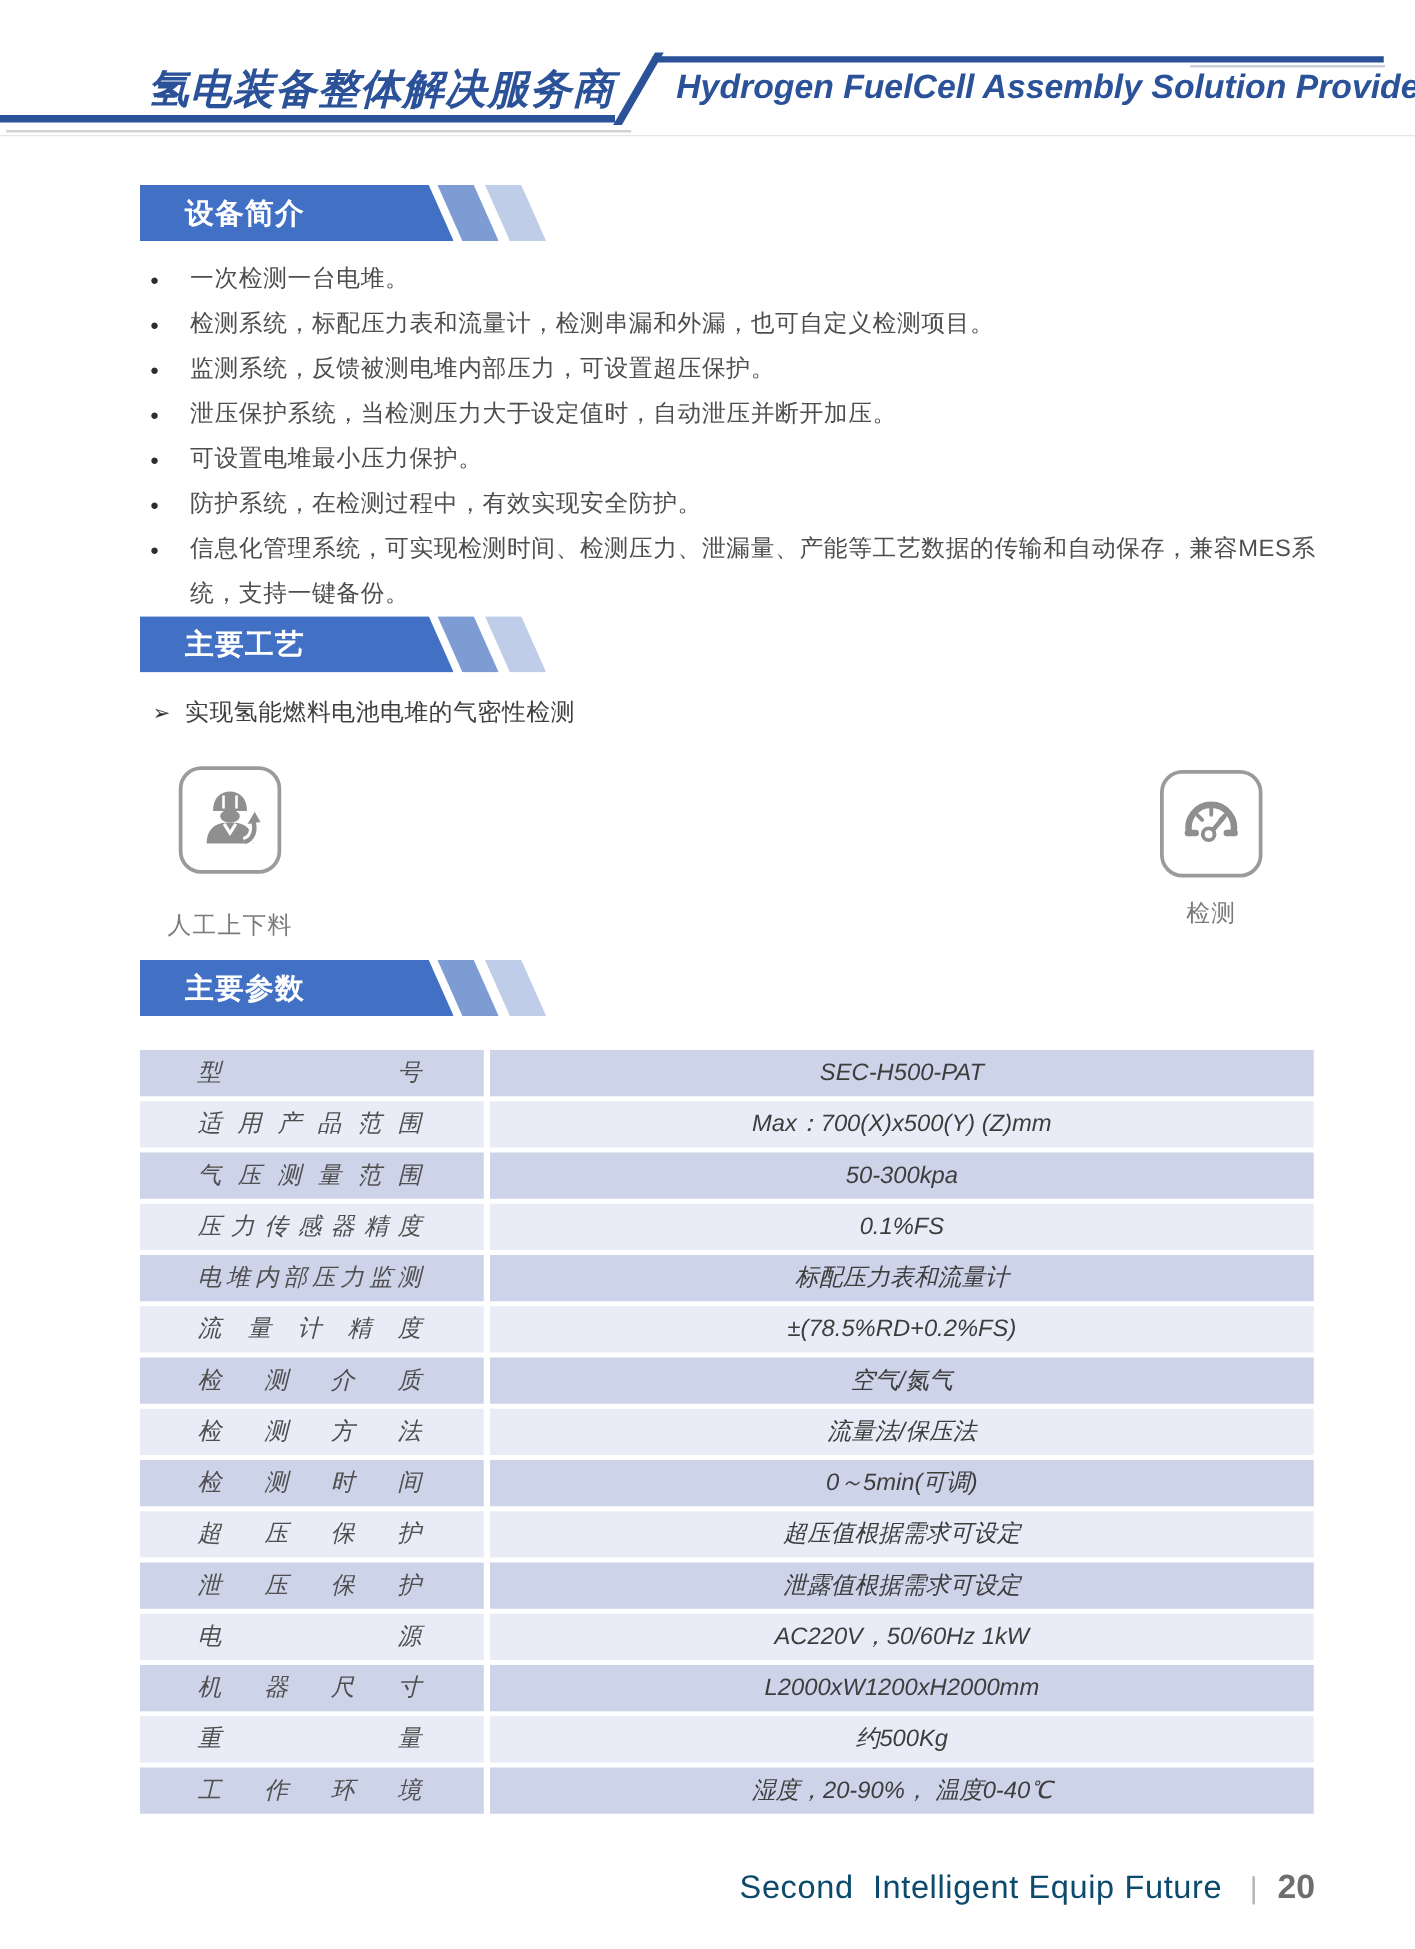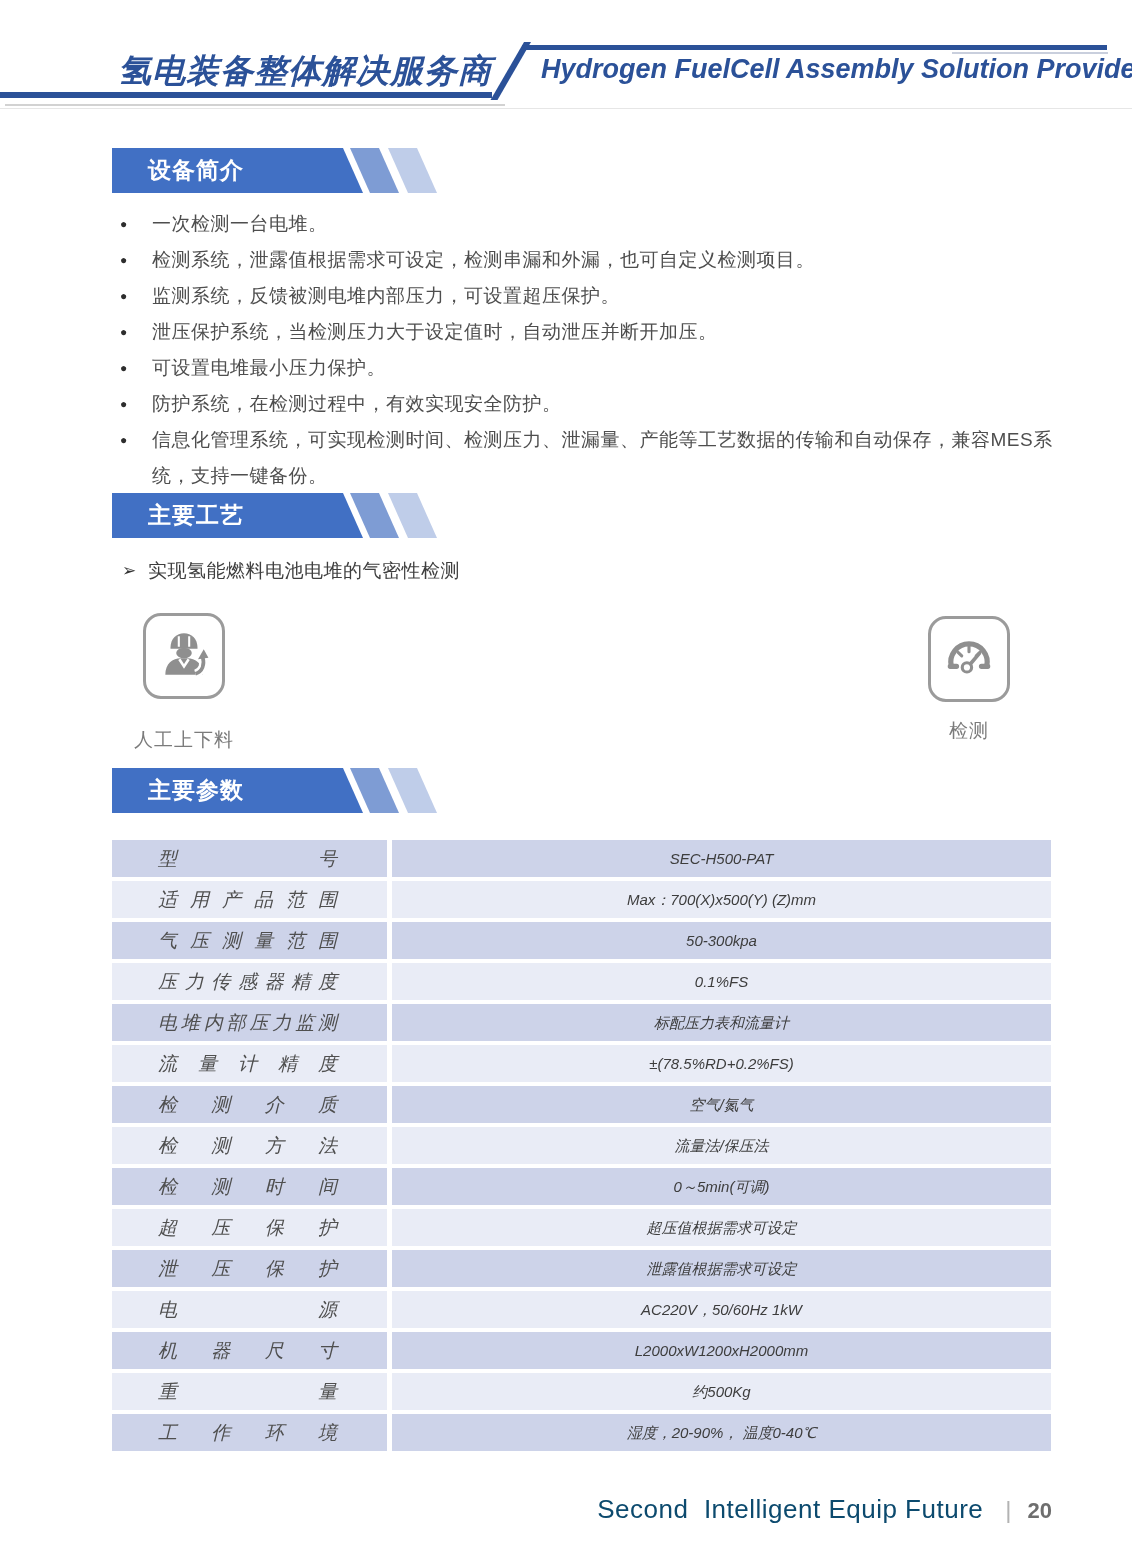--- a/index.html
+++ b/index.html
@@ -47,29 +47,29 @@
   .step-label.gauge-label{left:928px;top:718px;width:82px;}
 
   
   .ptable{position:absolute;left:112px;top:840px;width:939px;}
   .trow{display:flex;height:37px;margin-bottom:4px;font-style:italic;}
   .trow:nth-child(odd) .tcell{background:#CDD3E9;}
   .trow:nth-child(even) .tcell{background:#E9ECF6;}
   .tlabel{width:275px;box-sizing:border-box;padding:0 50px 0 46px;margin-right:5px;
           font-size:19px;color:#4f4f4f;line-height:37px;
           text-align:justify;text-align-last:justify;}
-  .tvalue{width:659px;box-sizing:border-box;font-size:15px;color:#3d3d3d;line-height:37px;
+  .tvalue{width:659px;box-sizing:border-box;font-size:19px;color:#3d3d3d;line-height:37px;
           text-align:center;}
 
   
   .footer{position:absolute;left:0;top:1494px;width:1052px;display:flex;justify-content:flex-end;
           align-items:baseline;}
   .footer .slogan{font-size:26px;color:#0c4a6e;white-space:pre;letter-spacing:0.5px;}
   .footer .fdiv{font-size:24px;color:#b3b3b3;margin:0 16px 0 22px;}
-  .footer .pageno{font-size:22px;font-weight:bold;color:#6e6e6e;}
+  .footer .pageno{font-size:27px;font-weight:bold;color:#6e6e6e;}
 
   svg .g-fill{fill:#8f8f8f;}
   svg .g-stroke{stroke:#8f8f8f;fill:none;}
 </style>
 </head>
 <body>
 
 <div class="page">
 
   <div>
@@ -89,21 +89,21 @@
     <div class="stripe s2"></div>
   </div>
 
   <ul class="bullets">
     <li>
         <span class="dot">●</span>
         <span>一次检测一台电堆。</span>
       </li>
     <li>
         <span class="dot">●</span>
-        <span>检测系统，泄露值根据需求可设定，检测串漏和外漏，也可自定义检测项目。</span>
+        <span>检测系统，标配压力表和流量计，检测串漏和外漏，也可自定义检测项目。</span>
       </li>
     <li>
         <span class="dot">●</span>
         <span>监测系统，反馈被测电堆内部压力，可设置超压保护。</span>
       </li>
     <li>
         <span class="dot">●</span>
         <span>泄压保护系统，当检测压力大于设定值时，自动泄压并断开加压。</span>
       </li>
     <li>

